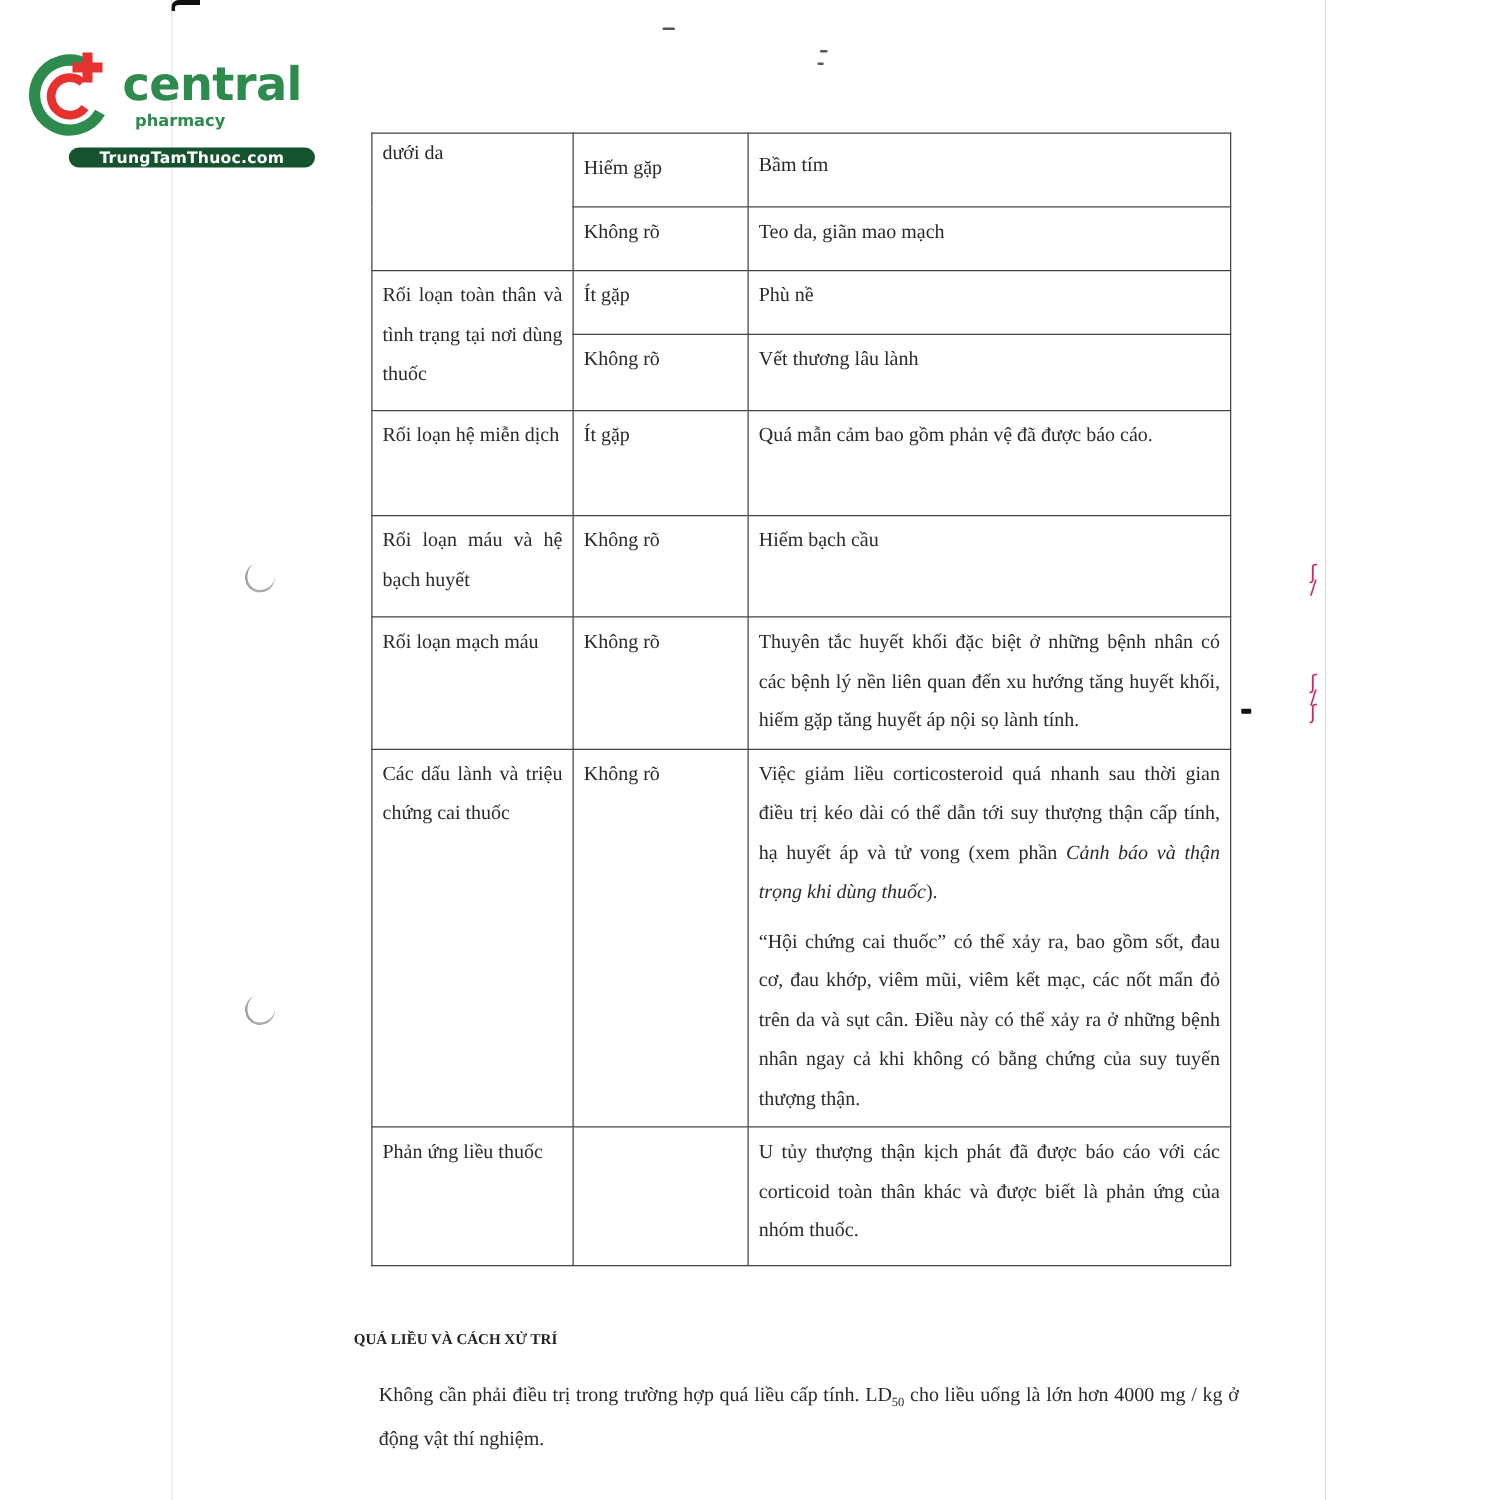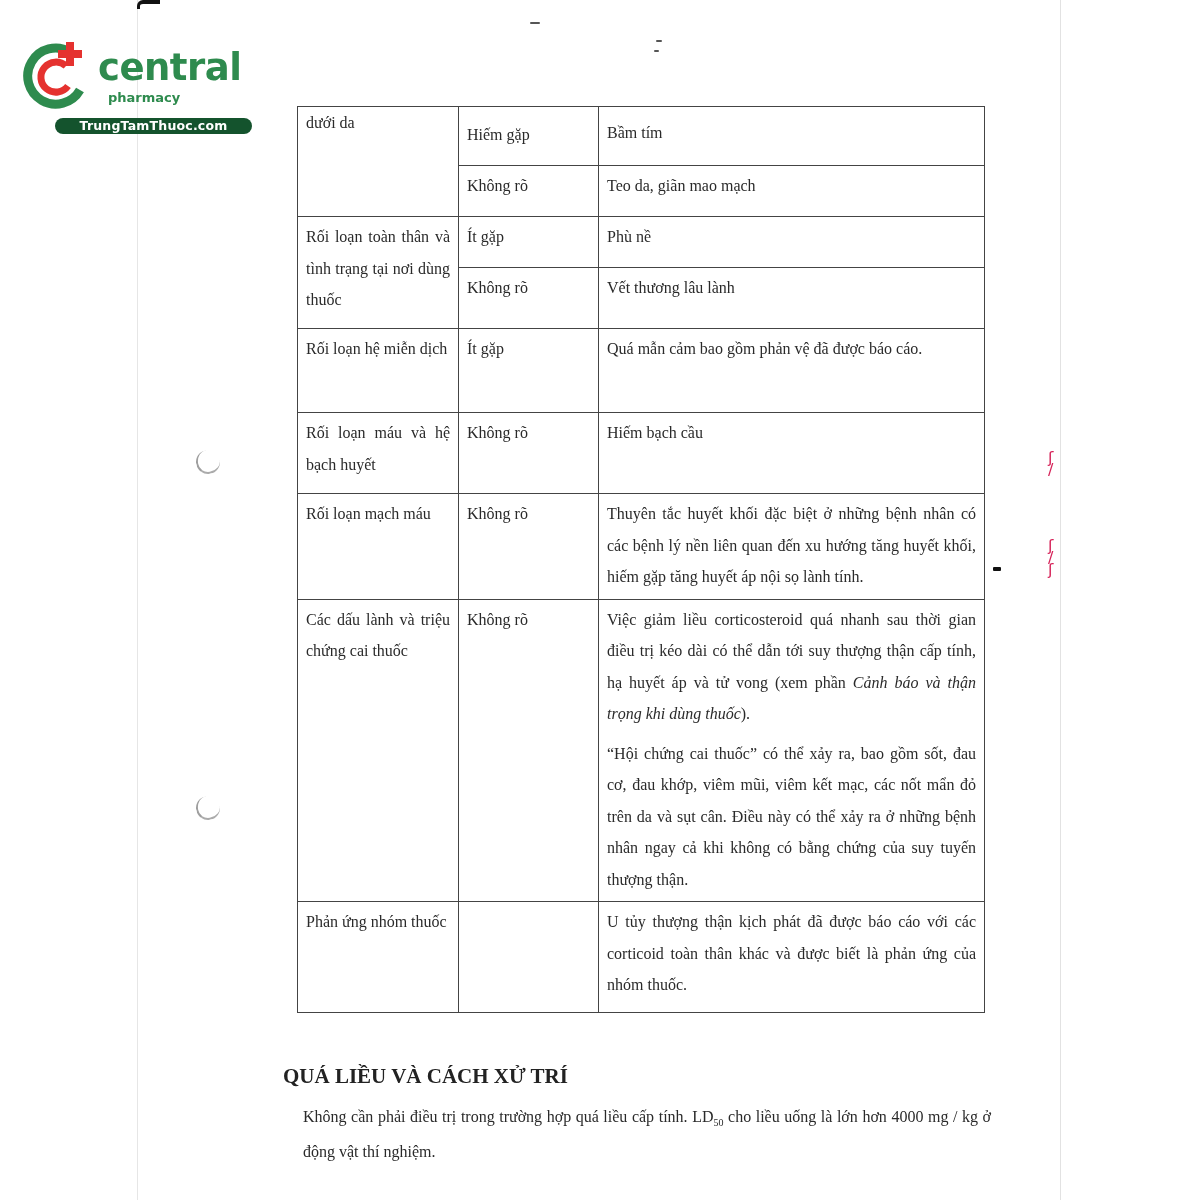--- a/index.html
+++ b/index.html
@@ -21,21 +21,21 @@
 
   table.ae { position:absolute; left:297px; top:106px; width:688px; border-collapse:collapse; font-size:16px; line-height:31.5px;border-radius:16px; }
   table.ae td { border:1.5px solid #444; vertical-align:top; padding:4px 8px 6px 8px; }
   table.ae td.c1 { width:144px; text-align:justify; text-align-last:left; }
   table.ae td.c2 { width:123px; }
   table.ae td.c3 { text-align:justify; }
   table.ae td.c3 p { margin:0; }
   table.ae td.c3 p + p { margin-top:8px; }
   .it { font-style:italic; }
 
-  .section-title { position:absolute; left:283px; top:1064px; font-size:21px; font-weight:bold; color:#222; }
+  .section-title { position:absolute; left:283px; top:1064px; font-size:12px; font-weight:bold; color:#222; }
   .section-body { position:absolute; left:303px; top:1102px; width:688px; font-size:16px; line-height:29px; text-align:justify; color:#2a2a2a; }
   .section-body sub { font-size:10px; }
 
   .stamp { position:absolute; left:1048px; width:14px; color:#d6245a; font-size:16px; line-height:12px; font-family:"DejaVu Sans", sans-serif; }
 </style>
 </head>
 <body>
 
 <div class="page-edge-left"></div>
 <div class="page-edge-right"></div>
@@ -106,21 +106,21 @@
   <tr>
     <td class="c1">Các dấu lành và triệu chứng cai thuốc</td>
     <td class="c2">Không rõ</td>
     <td class="c3">
       <p><span>Việc giảm liều corticosteroid quá nhanh sau thời gian điều trị kéo dài có thể dẫn tới suy thượng thận cấp tính, hạ huyết áp và tử vong (xem phần </span><span class="it">Cảnh báo và thận trọng khi dùng thuốc</span><span>).</span></p>
       <p>“Hội chứng cai thuốc” có thể xảy ra, bao gồm sốt, đau cơ, đau khớp, viêm mũi, viêm kết mạc, các nốt mẩn đỏ trên da và sụt cân. Điều này có thể xảy ra ở những bệnh nhân ngay cả khi không có bằng chứng của suy tuyến thượng thận.</p>
     </td>
   </tr>
 
   <tr>
-    <td class="c1" style="height:100px;">Phản ứng nhóm thuốc</td>
+    <td class="c1" style="height:100px;">Phản ứng liều thuốc</td>
     <td class="c2"></td>
     <td class="c3">U tủy thượng thận kịch phát đã được báo cáo với các corticoid toàn thân khác và được biết là phản ứng của nhóm thuốc.</td>
   </tr>
 </tbody>
   </table>
 
 <div class="section-title">QUÁ LIỀU VÀ CÁCH XỬ TRÍ</div>
 <div class="section-body"><span>Không cần phải điều trị trong trường hợp quá liều cấp tính. LD</span><sub>50</sub><span> cho liều uống là lớn hơn 4000 mg / kg ở động vật thí nghiệm.</span></div>
 
 </body></html>

